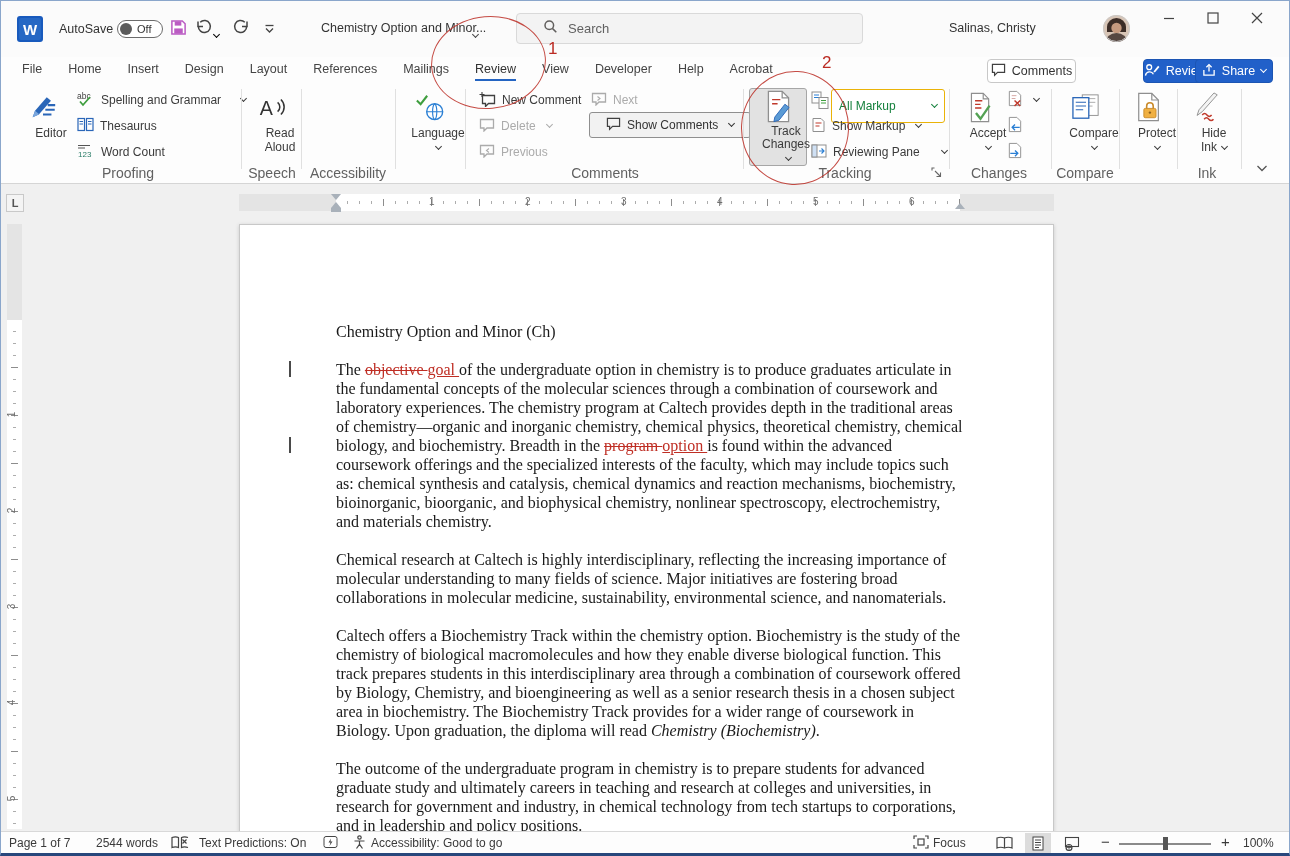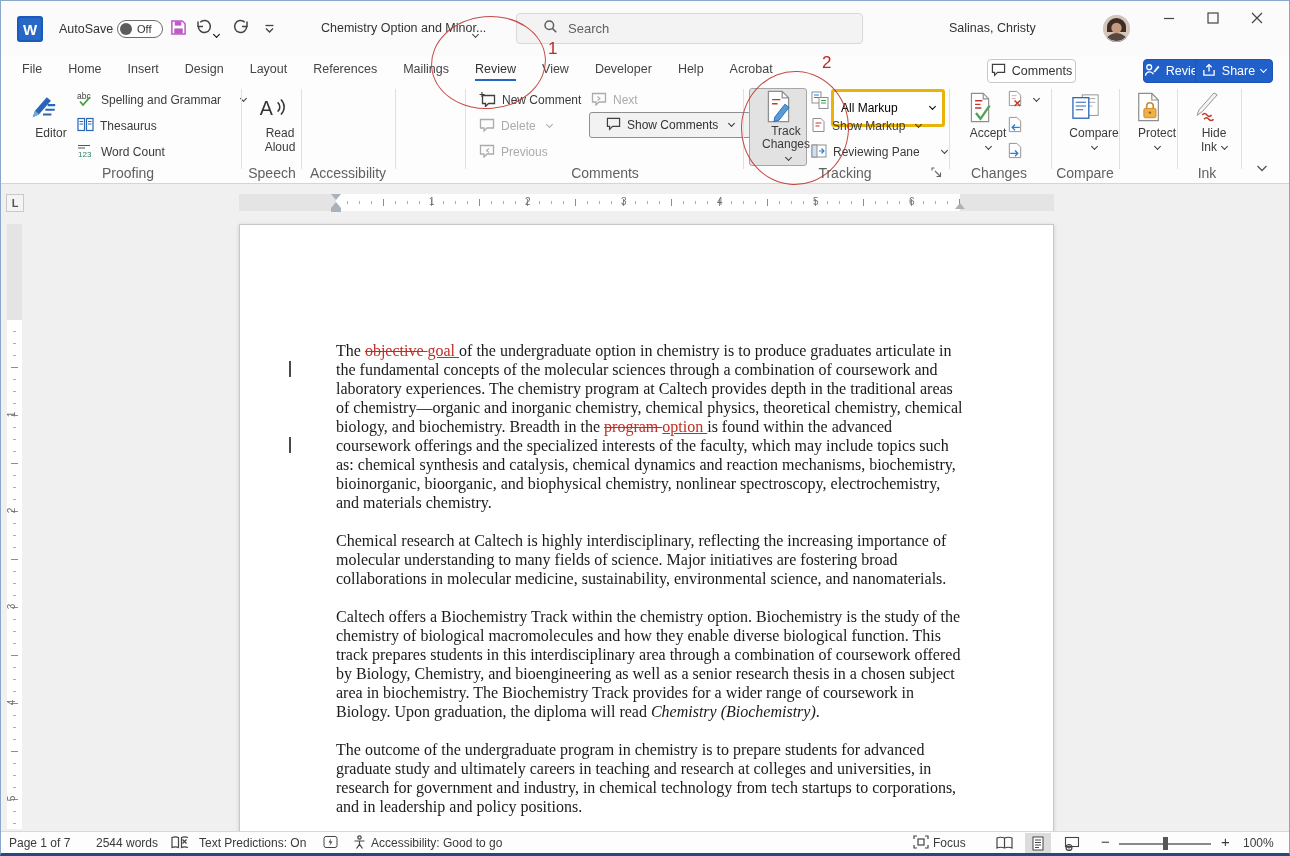--- a/index.html
+++ b/index.html
@@ -45,22 +45,22 @@
   .ribbon { position:absolute; left:0; top:83px; width:100%; height:100px; background:#fdfdfd;
             border-bottom:1px solid #d5d5d5; }
   .vsep { position:absolute; top:5px; height:80px; width:1px; background:#e0e0e0; }
   .glabel { position:absolute; top:81px; font-size:14px; color:#616161; text-align:center; }
   .bigbtn { position:absolute; top:4px; height:78px; display:flex; flex-direction:column; align-items:center;
             font-size:12px; color:#3b3b3b; border-radius:3px; }
   .bigbtn .bicon { height:38px; display:flex; align-items:center; justify-content:center; }
   .bigbtn .lbl { text-align:center; line-height:13.5px; margin-top:1px;margin-left:16px; }
   .srow { position:absolute; height:22px; display:flex; align-items:center; font-size:12px; color:#3b3b3b; gap:6px; }
   .disabled { color:#ababab; }
-  .combo { position:absolute; background:#fff; border:3px solid #eab308; border-radius:3px;
-           display:flex; align-items:center; font-size:12px; color:#000000; padding:16px 7px; }
+  .combo { position:absolute; background:#fff; border:1px solid #eab308; border-radius:3px;
+           display:flex; align-items:center; font-size:12px; color:#15803d; padding:16px 7px; }
   .combo .cspace { flex:1; }
   .togglebtn { background:#e2e2e2; border:1px solid #a6a6a6; }
   .boxedbtn { position:absolute; background:#f2f2f2; border:1px solid #8f8f8f; border-radius:3px;
               display:flex; align-items:center; font-size:12px; color:#333; gap:6px; padding:0 16px; }
 
   
   .ann-ellipse { position:absolute; border:1.6px solid rgba(187,43,35,.85); border-radius:50%; z-index:60; }
   .ann-num { position:absolute; color:#bb2b23; font-size:17px; z-index:60; font-family:"Liberation Sans",sans-serif; }
 
   
@@ -307,20 +307,30 @@
           </svg>
       </div>
       <div class="lbl"><span>Read Aloud</span></div>
     </div>
     <div class="glabel" style="left:244px;width:54px">Speech</div>
     <div class="vsep" style="left:300px"></div>
 
     <div class="glabel" style="left:304px;width:86px">Accessibility</div>
     <div class="vsep" style="left:394px"></div>
 
+    <div class="bigbtn" style="left:400px;width:58px">
+      <div class="bicon">
+        <svg width="32" height="30" viewBox="0 0 34 32" fill="none">
+            <path d="M3 9l4 4 7-9" stroke="#3f9e3f" stroke-width="2.2"></path>
+            <circle cx="22" cy="21" r="8.5" stroke="#2a7fd4" stroke-width="1.5" fill="#fff"></circle>
+            <path d="M13.5 21h17M22 12.5c3 2.5 3 14.5 0 17M22 12.5c-3 2.5-3 14.5 0 17" stroke="#2a7fd4" stroke-width="1.2"></path>
+          </svg>
+      </div>
+      <div class="lbl"><span>Language</span><span class="chv chv-d"></span></div>
+    </div>
     <div class="vsep" style="left:464px"></div>
 
     <div class="srow" style="left:478px;top:5px">
       <span>
         <svg width="17" height="16" viewBox="0 0 17 16" fill="none" stroke="#404040" stroke-width="1.3">
             <path d="M3.5 4.5h12v8h-6l-3 3v-3h-3z"></path>
             <path d="M3 1v5M.5 3.5h5" stroke-width="1.1"></path>
           </svg>
       </span>
       <span>New Comment</span>
@@ -537,20 +547,21 @@
           <span class="vnum" style="top: 281px;">3</span>
           <span class="vnum" style="top: 377px;">4</span>
           <span class="vnum" style="top: 473px;">5</span>
         </div>
     </div>
 
     <div class="page">
       <div class="changebar" style="left:49px;top:136px"></div>
       <div class="changebar" style="left:49px;top:212px"></div>
       <div class="doc-text">
+        <div>Chemistry Option and Minor (Ch)</div>
         <div>
             <div class="para"><span class="r-n">The </span><span class="r-del">objective </span><span class="r-ins">goal </span><span class="r-n">of the undergraduate option in chemistry is to produce graduates articulate in the fundamental concepts of the molecular sciences through a combination of coursework and laboratory experiences. The chemistry program at Caltech provides depth in the traditional areas of chemistry—organic and inorganic chemistry, chemical physics, theoretical chemistry, chemical biology, and biochemistry. Breadth in the </span><span class="r-del">program </span><span class="r-ins">option </span><span class="r-n">is found within the advanced coursework offerings and the specialized interests of the faculty, which may include topics such as: chemical synthesis and catalysis, chemical dynamics and reaction mechanisms, biochemistry, bioinorganic, bioorganic, and biophysical chemistry, nonlinear spectroscopy, electrochemistry, and materials chemistry.</span></div>
             <div class="para"><span class="r-n">Chemical research at Caltech is highly interdisciplinary, reflecting the increasing importance of molecular understanding to many fields of science. Major initiatives are fostering broad collaborations in molecular medicine, sustainability, environmental science, and nanomaterials.</span></div>
             <div class="para"><span class="r-n">Caltech offers a Biochemistry Track within the chemistry option. Biochemistry is the study of the chemistry of biological macromolecules and how they enable diverse biological function. This track prepares students in this interdisciplinary area through a combination of coursework offered by Biology, Chemistry, and bioengineering as well as a senior research thesis in a chosen subject area in biochemistry. The Biochemistry Track provides for a wider range of coursework in Biology. Upon graduation, the diploma will read </span><span class="r-i">Chemistry (Biochemistry)</span><span class="r-n">.</span></div>
             <div class="para"><span class="r-n">The outcome of the undergraduate program in chemistry is to prepare students for advanced graduate study and ultimately careers in teaching and research at colleges and universities, in research for government and industry, in chemical technology from tech startups to corporations, and in leadership and policy positions.</span></div>
           </div>
       </div>
     </div>
   </div>
 

